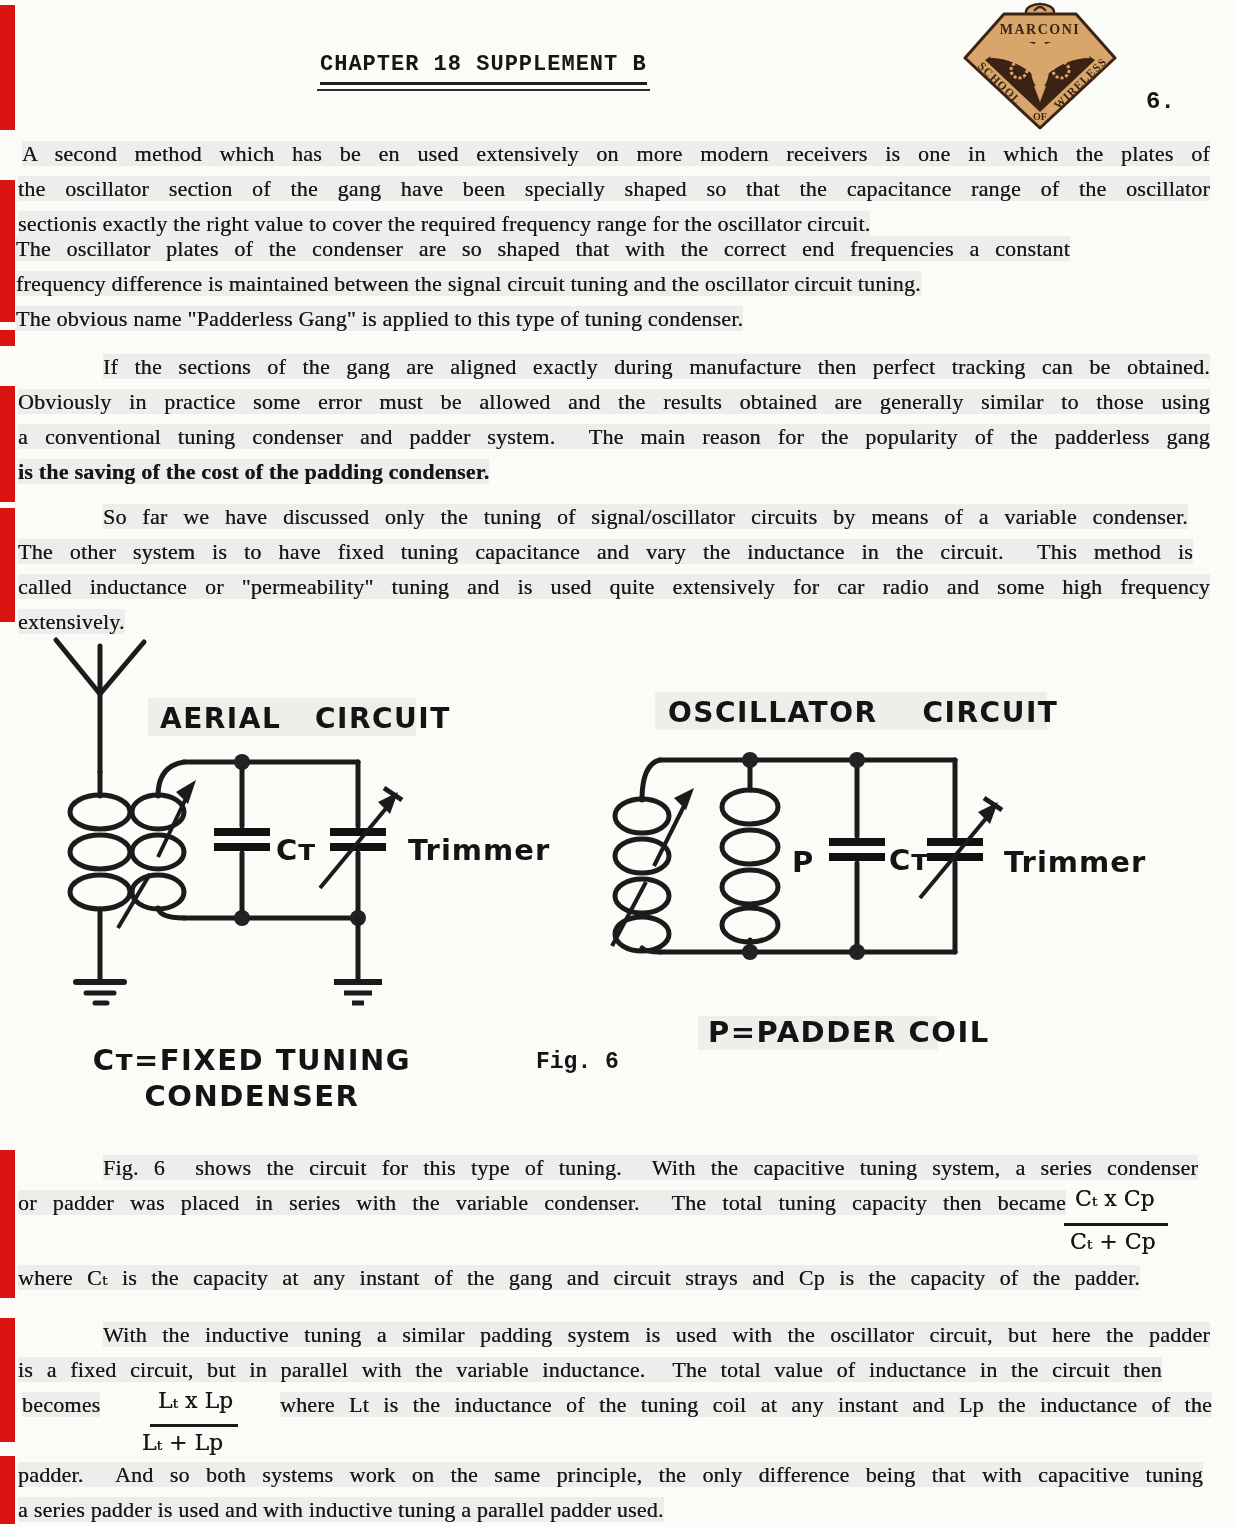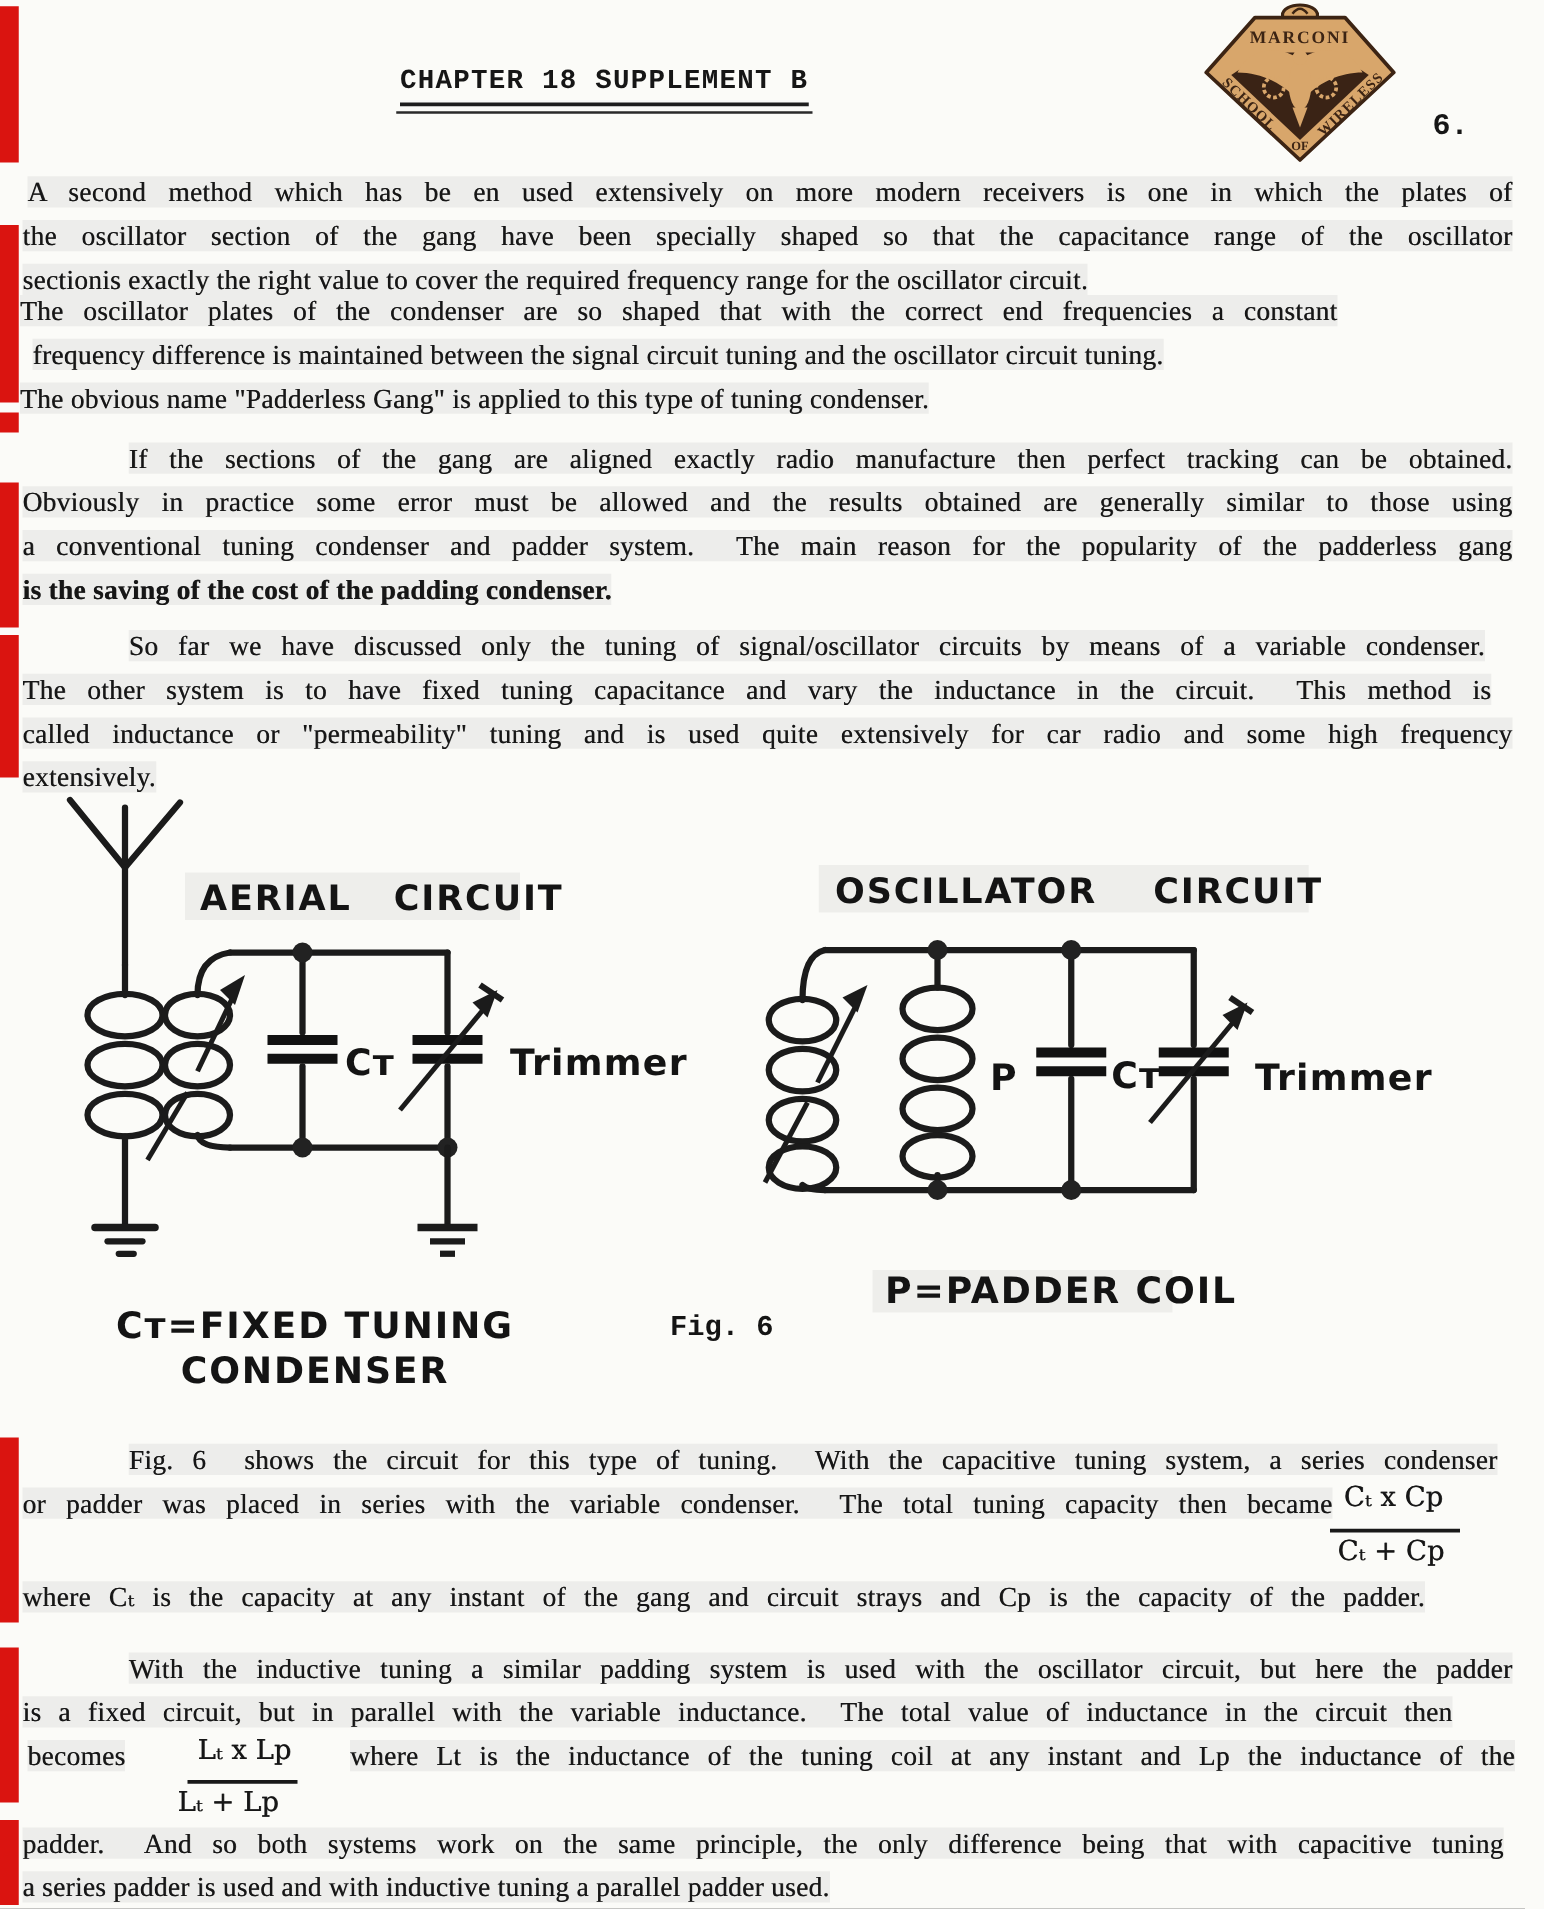--- a/index.html
+++ b/index.html
@@ -89,29 +89,29 @@
   <div class="pageno">6.</div>
 
   <div>
     <div class="ln jf" style="left:22px;top:139px;width:1188px;"><span>A second method which has be en used extensively on more modern receivers is one in which the plates of</span></div>
     <div class="ln jf" style="left:18px;top:174px;width:1192px;"><span>the oscillator section of the gang have been specially shaped so that the capacitance range of the oscillator</span></div>
     <div class="ln" style="left:18px;top:209px;"><span>sectionis exactly the right value to cover the required frequency range for the oscillator circuit.</span></div>
   </div>
 
   <div>
     <div class="ln jf" style="left:16px;top:234px;width:1054px;"><span>The oscillator plates of the condenser are so shaped that with the correct end frequencies a constant</span></div>
-    <div class="ln" style="left:16px;top:269px;margin-left:10px;"><span>frequency difference is maintained between the signal circuit tuning and the oscillator circuit tuning.</span></div>
+    <div class="ln" style="left:16px;top:269px;"><span>frequency difference is maintained between the signal circuit tuning and the oscillator circuit tuning.</span></div>
   </div>
 
   <div>
     <div class="ln" style="left:16px;top:304px;"><span>The obvious name "Padderless Gang" is applied to this type of tuning condenser.</span></div>
   </div>
 
   <div>
-    <div class="ln jf ind" style="left:18px;top:352px;width:1192px;"><span>If the sections of the gang are aligned exactly radio manufacture then perfect tracking can be obtained.</span></div>
+    <div class="ln jf ind" style="left:18px;top:352px;width:1192px;"><span>If the sections of the gang are aligned exactly during manufacture then perfect tracking can be obtained.</span></div>
     <div class="ln jf" style="left:18px;top:387px;width:1192px;"><span>Obviously in practice some error must be allowed and the results obtained are generally similar to those using</span></div>
     <div class="ln jf" style="left:18px;top:422px;width:1192px;"><span>a conventional tuning condenser and padder system.&nbsp; The main reason for the popularity of the padderless gang</span></div>
     <div class="ln" style="left:18px;top:457px;font-weight:bold;"><span>is the saving of the cost of the padding condenser.</span></div>
   </div>
 
   <div>
     <div class="ln jf ind" style="left:18px;top:502px;width:1170px;"><span>So far we have discussed only the tuning of signal/oscillator circuits by means of a variable condenser.</span></div>
     <div class="ln jf" style="left:18px;top:537px;width:1175px;"><span>The other system is to have fixed tuning capacitance and vary the inductance in the circuit.&nbsp; This method is</span></div>
     <div class="ln jf" style="left:18px;top:572px;width:1192px;"><span>called inductance or "permeability" tuning and is used quite extensively for car radio and some high frequency</span></div>
     <div class="ln" style="left:18px;top:607px;"><span>extensively.</span></div>

